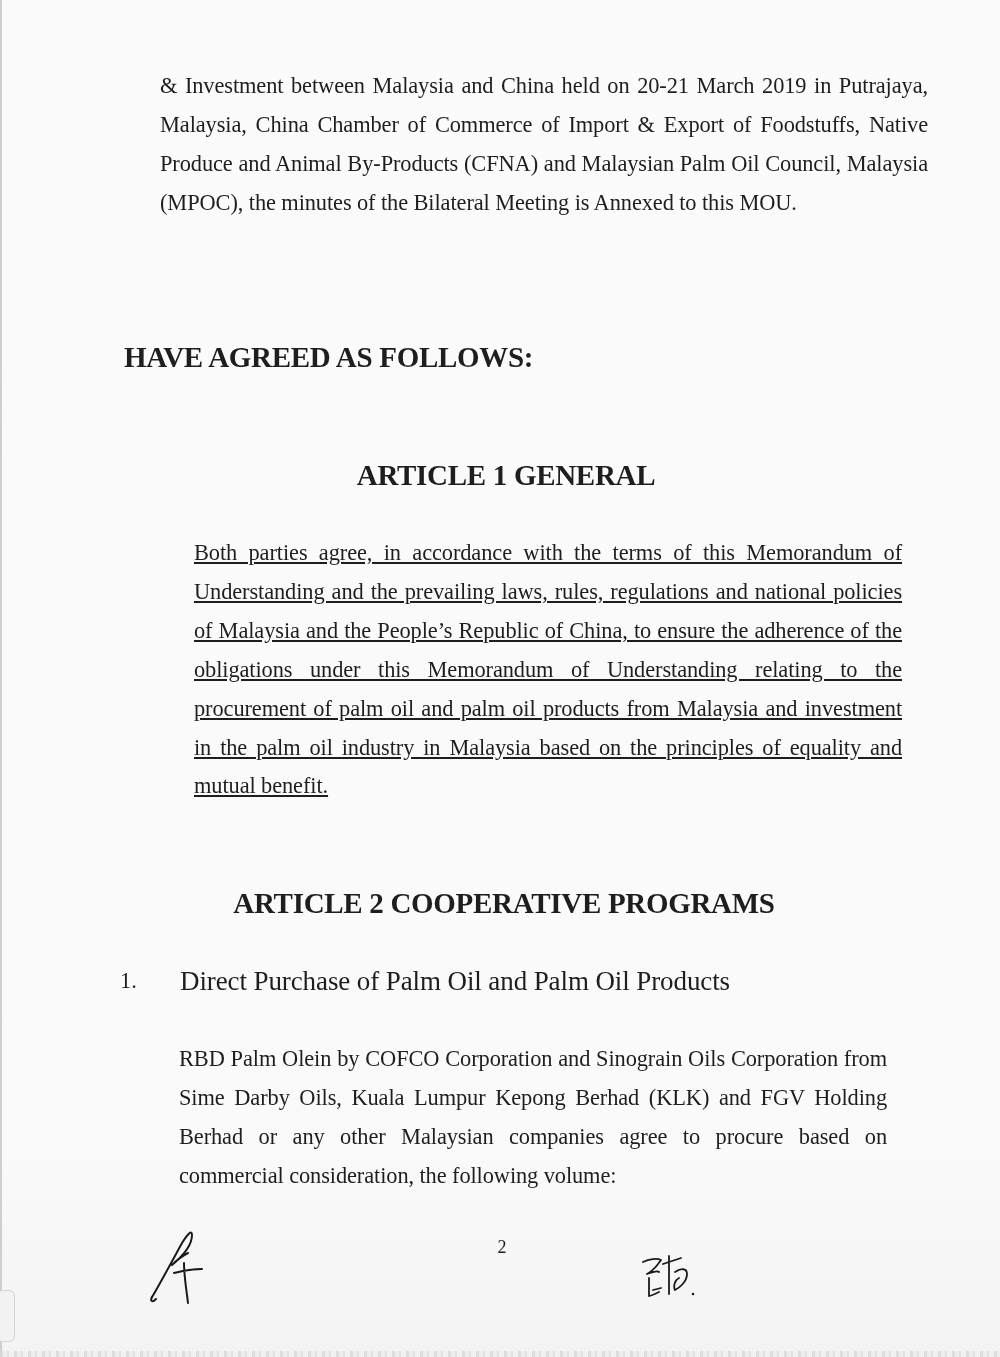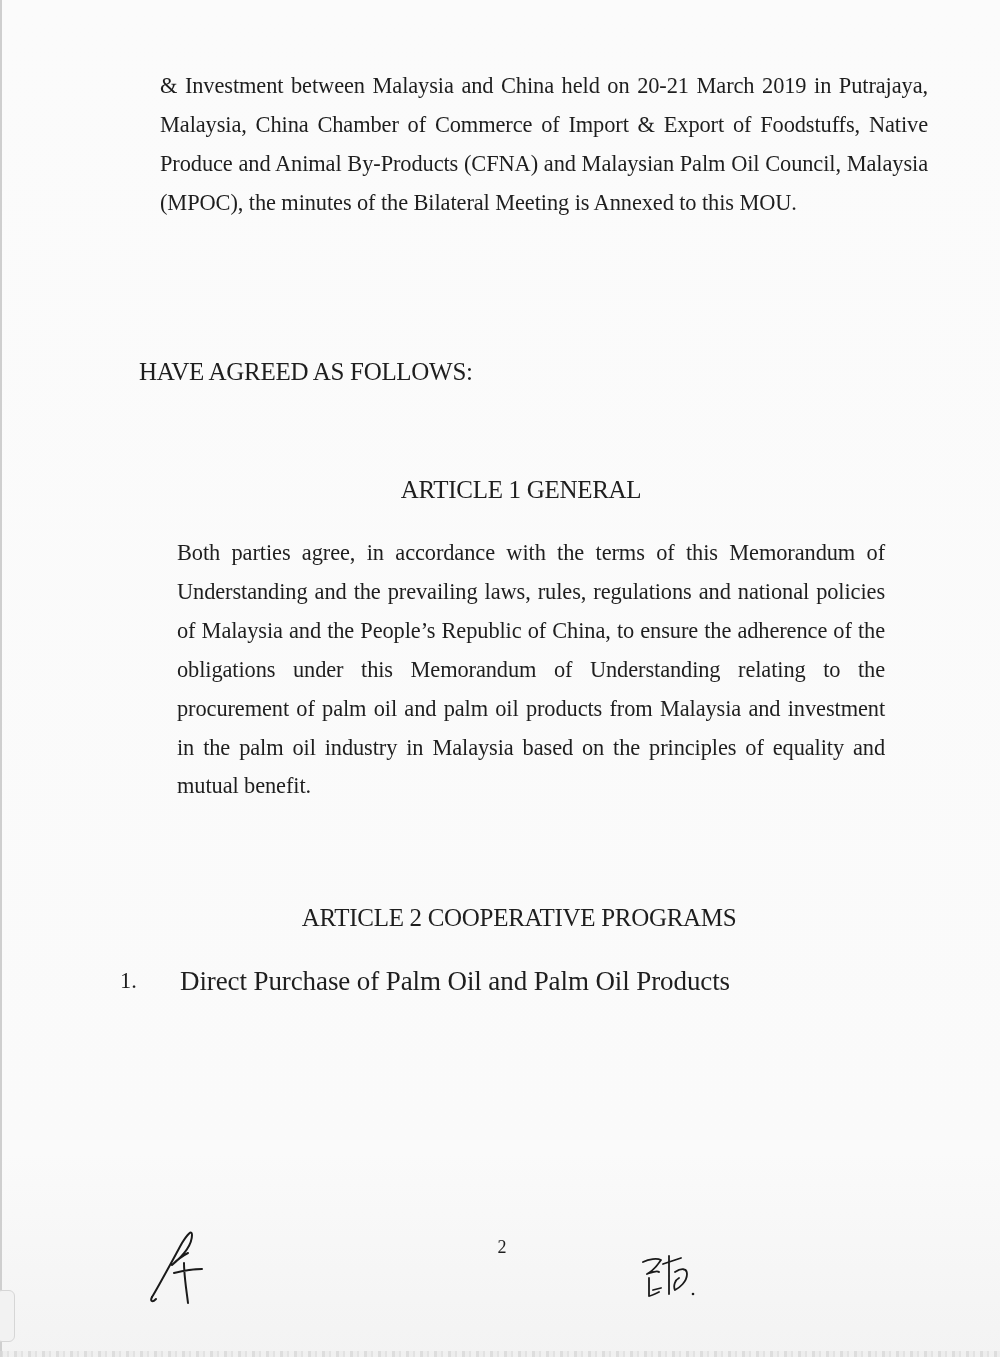--- a/index.html
+++ b/index.html
@@ -59,35 +59,36 @@
       letter-spacing: -0.1px;
       margin: 0;
     }
     .p1 {
       left: 124px;
       top: 67px;
       width: 768px;
       margin-left: 36px;
     }
     .p2 {
-      left: 177px;
+      left: 194px;
       top: 534px;
       width: 708px;
+      text-decoration: underline;
     }
     .p3 {
       left: 179px;
       top: 1040px;
       width: 708px;
     }
     .heading {
       position: absolute;
-      font-weight: normal;
-      font-size: 25px;
+      font-weight: bold;
+      font-size: 29px;
       line-height: 28px;
-      margin: 15px;
+      margin: 0;
       letter-spacing: -0.3px;
     }
     .h-agreed {
       left: 124px;
       top: 343px;
     }
     .h-art1 {
       left: 0;
       width: 1012px;
       text-align: center;
@@ -153,20 +154,21 @@
 
   <p class="para p2">Both parties agree, in accordance with the terms of this Memorandum of Understanding and the prevailing laws, rules, regulations and national policies of Malaysia and the People’s Republic of China, to ensure the adherence of the obligations under this Memorandum of Understanding relating to the procurement of palm oil and palm oil products from Malaysia and investment in the palm oil industry in Malaysia based on the principles of equality and mutual benefit.</p>
 
   <h2 class="heading h-art2">ARTICLE 2 COOPERATIVE PROGRAMS</h2>
 
   <div>
     <span class="item-num">1.</span>
     <span class="item-title">Direct Purchase of Palm Oil and Palm Oil Products</span>
   </div>
 
+  <p class="para p3">RBD Palm Olein by COFCO Corporation and Sinograin Oils Corporation from Sime Darby Oils, Kuala Lumpur Kepong Berhad (KLK) and FGV Holding Berhad or any other Malaysian companies agree to procure based on commercial consideration, the following volume:</p>
 
   <div class="page-number">2</div>
 
   <svg class="signature sig-left" viewBox="0 0 80 85">
     <path d="M12 72 C 16 66, 30 40, 42 18 C 47 10, 52 4, 52 10 C 52 20, 44 30, 32 40 C 36 36, 44 30, 48 28 M 34 48 C 42 46, 52 44, 62 44 M 44 38 C 44 50, 46 62, 48 78" fill="none" stroke="#1a1a1a" stroke-width="2" stroke-linecap="round" stroke-linejoin="round"></path>
     <path d="M12 72 C 10 76, 12 78, 16 74" fill="none" stroke="#1a1a1a" stroke-width="2" stroke-linecap="round"></path>
   </svg>
 
   <svg class="signature sig-right" viewBox="0 0 65 55">
     <path d="M8 12 C 14 9, 22 8, 26 10 C 22 16, 16 22, 12 24 M 12 24 C 18 22, 22 20, 24 22 M 14 28 L 14 46 C 16 46, 20 44, 24 42 M 18 40 L 26 38 M 34 6 L 34 44 M 28 14 C 34 12, 40 10, 46 8 M 40 22 C 46 18, 52 18, 52 24 C 52 32, 44 38, 40 40 C 38 36, 40 30, 44 28" fill="none" stroke="#1a1a1a" stroke-width="1.8" stroke-linecap="round" stroke-linejoin="round"></path>

